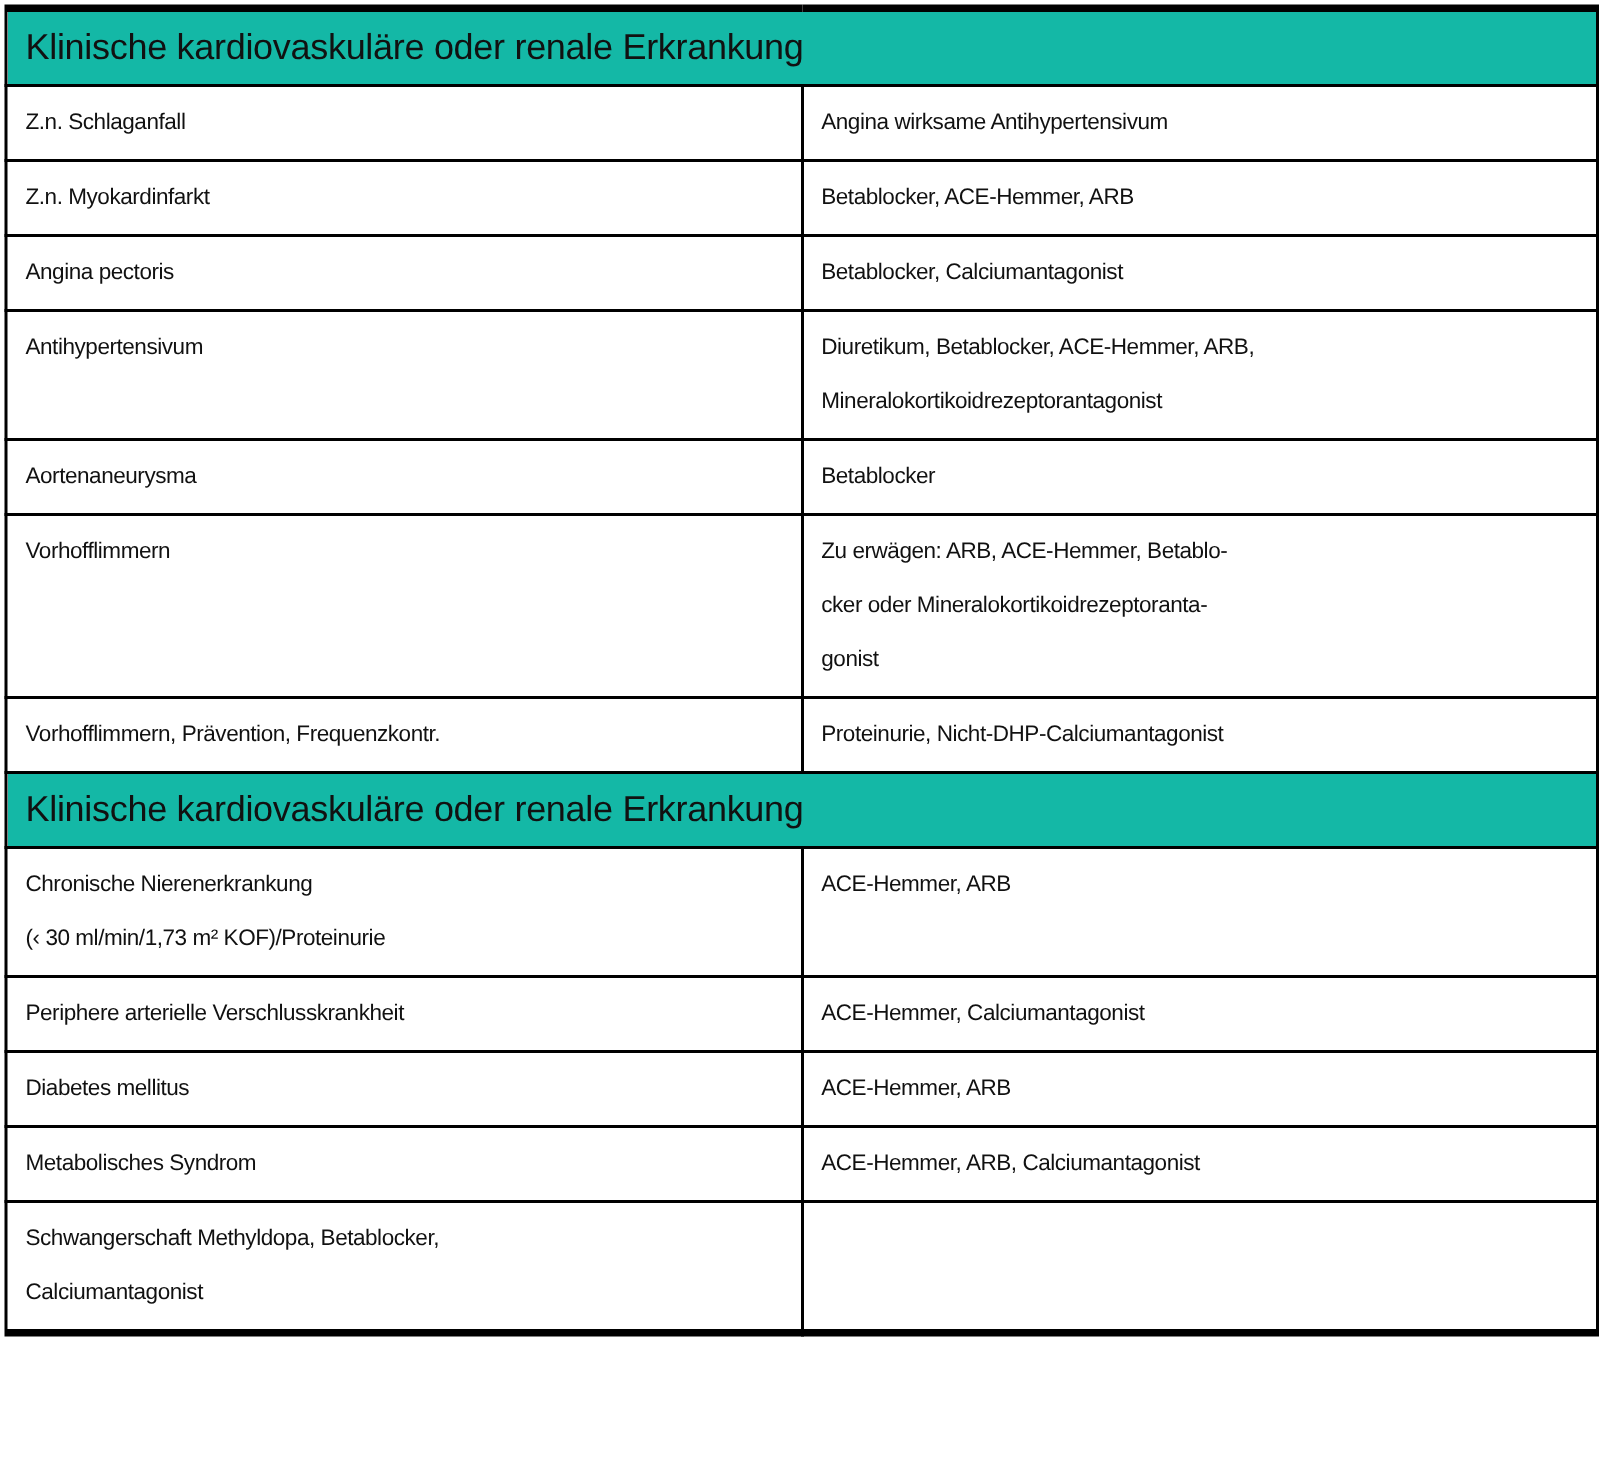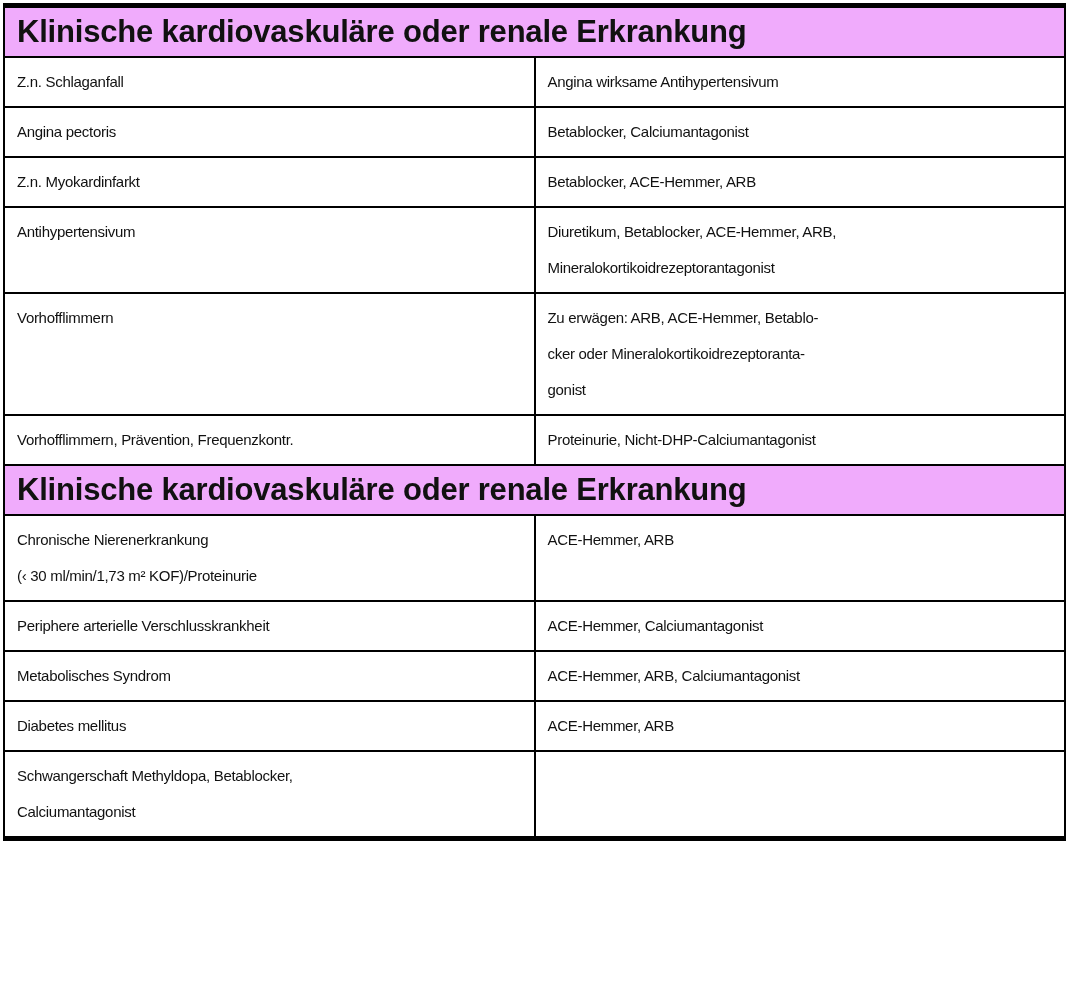--- a/index.html
+++ b/index.html
@@ -33,23 +33,23 @@
     border: 2px solid #000;
     font-size: 15px;
     line-height: 36px;
     letter-spacing: -0.3px;
     padding: 6px 12px 6px 12px;
     vertical-align: top;
     white-space: pre-line;
     overflow: hidden;
   }
   tr.section-header td {
-    background: #f0abfc;
-    font-weight: bold;
-    font-size: 31px;
+    background: #14b8a6;
+    font-weight: normal;
+    font-size: 24px;
     letter-spacing: -0.2px;
     padding: 7px 12px;
     line-height: 34px;
     white-space: normal;
   }
   col.c-condition { width: 50%; }
   col.c-therapy  { width: 50%; }
 </style>
 </head>
 <body>
@@ -62,31 +62,35 @@
   <tbody>
 
     <tr class="section-header">
       <td colspan="2">Klinische kardiovaskuläre oder renale Erkrankung</td>
     </tr>
     <tr>
       <td>Z.n. Schlaganfall</td>
       <td>Angina wirksame Antihypertensivum</td>
     </tr>
     <tr>
+      <td>Z.n. Myokardinfarkt</td>
+      <td>Betablocker, ACE-Hemmer, ARB</td>
+    </tr>
+    <tr>
       <td>Angina pectoris</td>
       <td>Betablocker, Calciumantagonist</td>
-    </tr>
-    <tr>
-      <td>Z.n. Myokardinfarkt</td>
-      <td>Betablocker, ACE-Hemmer, ARB</td>
     </tr>
     <tr>
       <td>Antihypertensivum</td>
       <td>Diuretikum, Betablocker, ACE-Hemmer, ARB,
 Mineralokortikoidrezeptorantagonist</td>
+    </tr>
+    <tr>
+      <td>Aortenaneurysma</td>
+      <td>Betablocker</td>
     </tr>
     <tr>
       <td>Vorhofflimmern</td>
       <td>Zu erwägen: ARB, ACE-Hemmer, Betablo-
 cker oder Mineralokortikoidrezeptoranta-
 gonist</td>
     </tr>
     <tr>
       <td>Vorhofflimmern, Prävention, Frequenzkontr.</td>
       <td>Proteinurie, Nicht-DHP-Calciumantagonist</td>
@@ -99,26 +103,26 @@
       <td>Chronische Nierenerkrankung
 (‹ 30 ml/min/1,73 m² KOF)/Proteinurie</td>
       <td>ACE-Hemmer, ARB</td>
     </tr>
     <tr>
       <td>Periphere arterielle Verschlusskrankheit</td>
       <td>ACE-Hemmer, Calciumantagonist</td>
     </tr>
 
     <tr>
+      <td>Diabetes mellitus</td>
+      <td>ACE-Hemmer, ARB</td>
+    </tr>
+    <tr>
       <td>Metabolisches Syndrom</td>
       <td>ACE-Hemmer, ARB, Calciumantagonist</td>
-    </tr>
-    <tr>
-      <td>Diabetes mellitus</td>
-      <td>ACE-Hemmer, ARB</td>
     </tr>
     <tr>
       <td>Schwangerschaft Methyldopa, Betablocker,
 Calciumantagonist</td>
       <td></td>
     </tr>
 
   </tbody>
 </table>
 

